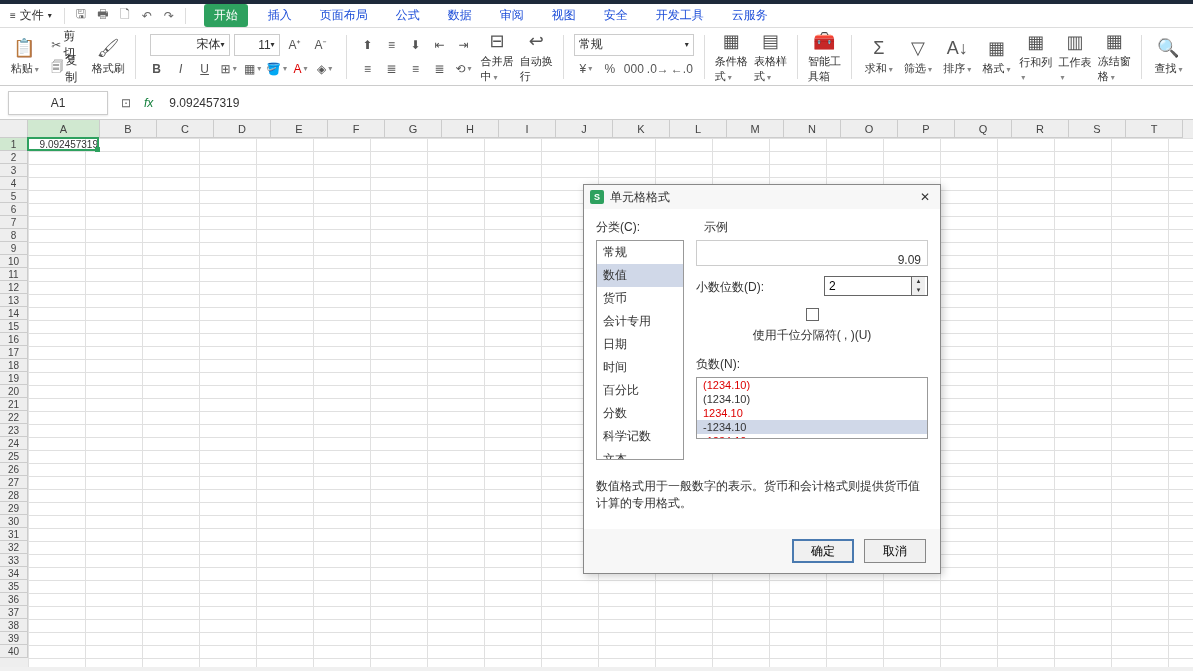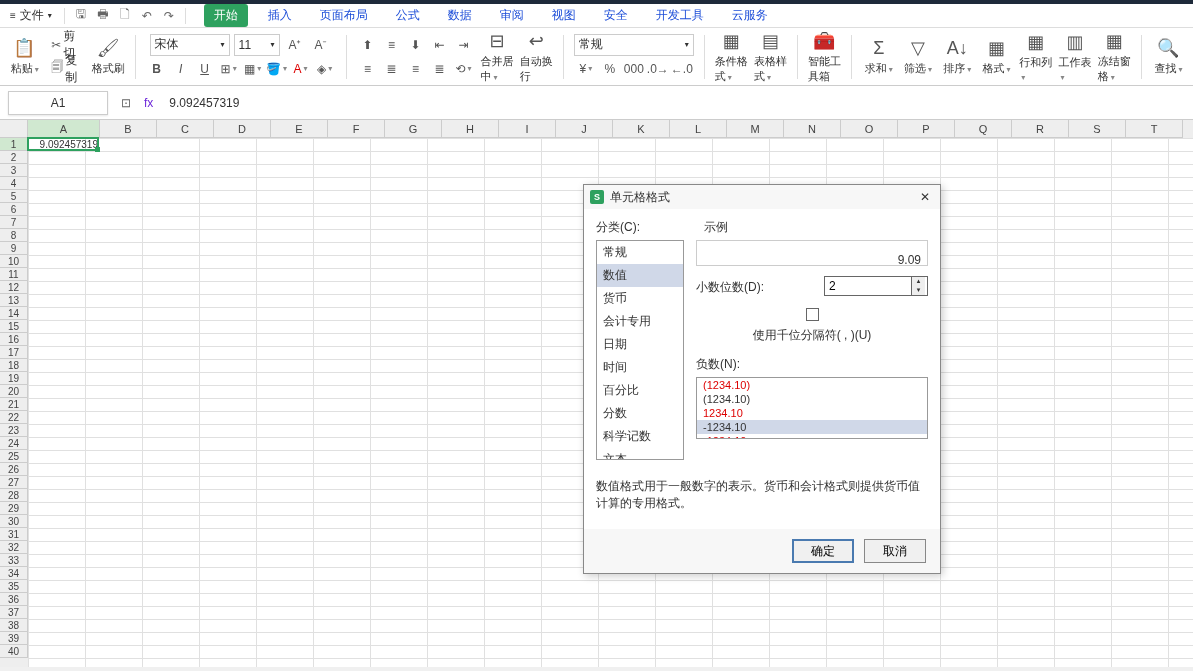--- a/index.html
+++ b/index.html
@@ -21,34 +21,34 @@
 
 .ribbon { height: 58px; background: #fff; border-bottom: 1px solid #ccc; display: flex; align-items: center; padding: 2px 8px; gap: 6px; }
 .ribbon-group { display: flex; flex-direction: column; align-items: center; gap: 2px; }
 .ribbon-group-h { display: flex; align-items: center; gap: 4px; }
 .rbig { display: flex; flex-direction: column; align-items: center; justify-content: center; width: 40px; height: 50px; cursor: pointer; }
 .rbig .ricon { font-size: 18px; color: #555; }
 .rbig .rlabel { font-size: 11px; margin-top: 2px; }
 .rsmall { display: flex; align-items: center; gap: 2px; height: 22px; padding: 0 4px; cursor: pointer; }
 .rsmall .ricon { font-size: 12px; color: #555; }
 .vsep { width: 1px; height: 44px; background: #ddd; margin: 0 4px; }
-.font-select { height: 22px; border: 1px solid #ccc; padding: 0 4px; background: #fff; display: flex; align-items: center; justify-content: space-between; cursor: pointer; }
+.font-select { height: 22px; border: 1px solid #ccc; padding: 0 4px; background: #fff; display: flex; align-items: center; justify-content: flex-end; cursor: pointer; }
 .font-name { width: 80px; }
 .font-size { width: 46px; }
 .btnrow { display: flex; gap: 2px; }
 .sq { width: 22px; height: 22px; display: flex; align-items: center; justify-content: center; cursor: pointer; color: #555; }
 .drop::after { content: "▾"; font-size: 8px; margin-left: 2px; color: #888; }
 .number-select { width: 120px; height: 22px; border: 1px solid #ccc; background: #fff; display: flex; align-items: center; padding: 0 4px; justify-content: space-between; cursor: pointer; }
 
 
 .formula-bar { height: 34px; background: #fff; display: flex; align-items: center; padding: 4px 8px; gap: 8px; border-bottom: 1px solid #ccc; }
 .name-box { width: 100px; height: 24px; border: 1px solid #ccc; background: #fff; display: flex; align-items: center; justify-content: center; box-shadow: 0 1px 2px rgba(0,0,0,0.1); }
 .fx-area { display: flex; align-items: center; gap: 8px; flex: 1; }
 .fx-icon-sm { width: 20px; height: 20px; display: flex; align-items: center; justify-content: center; color: #666; cursor: pointer; }
-.fx-label { color: #6d28d9; }
+.fx-label { font-style: italic; color: #15803d; }
 .fx-value { flex: 1; padding: 0 8px; }
 
 
 .grid-area { position: relative; background: #fff; height: calc(100vh - 124px); }
 .select-all { position: absolute; left: 0; top: 0; width: 28px; height: 18px; background: #eee; border-right: 1px solid #ccc; border-bottom: 1px solid #ccc; }
 .col-headers { position: absolute; left: 28px; top: 0; right: 0; height: 18px; display: flex; background: #eee; }
 .col-h { width: 57px; text-align: center; border-right: 1px solid #ccc; border-bottom: 1px solid #ccc; font-size: 11px; line-height: 18px; color: #444; cursor: pointer; }
 .col-h.sel { background: #d0e8d0; }
 .row-headers { position: absolute; left: 0; top: 18px; width: 28px; bottom: 0; background: #eee; }
 .row-h { height: 13px; text-align: center; border-right: 1px solid #ccc; border-bottom: 1px solid #ccc; font-size: 10px; line-height: 13px; color: #444; cursor: pointer; }

